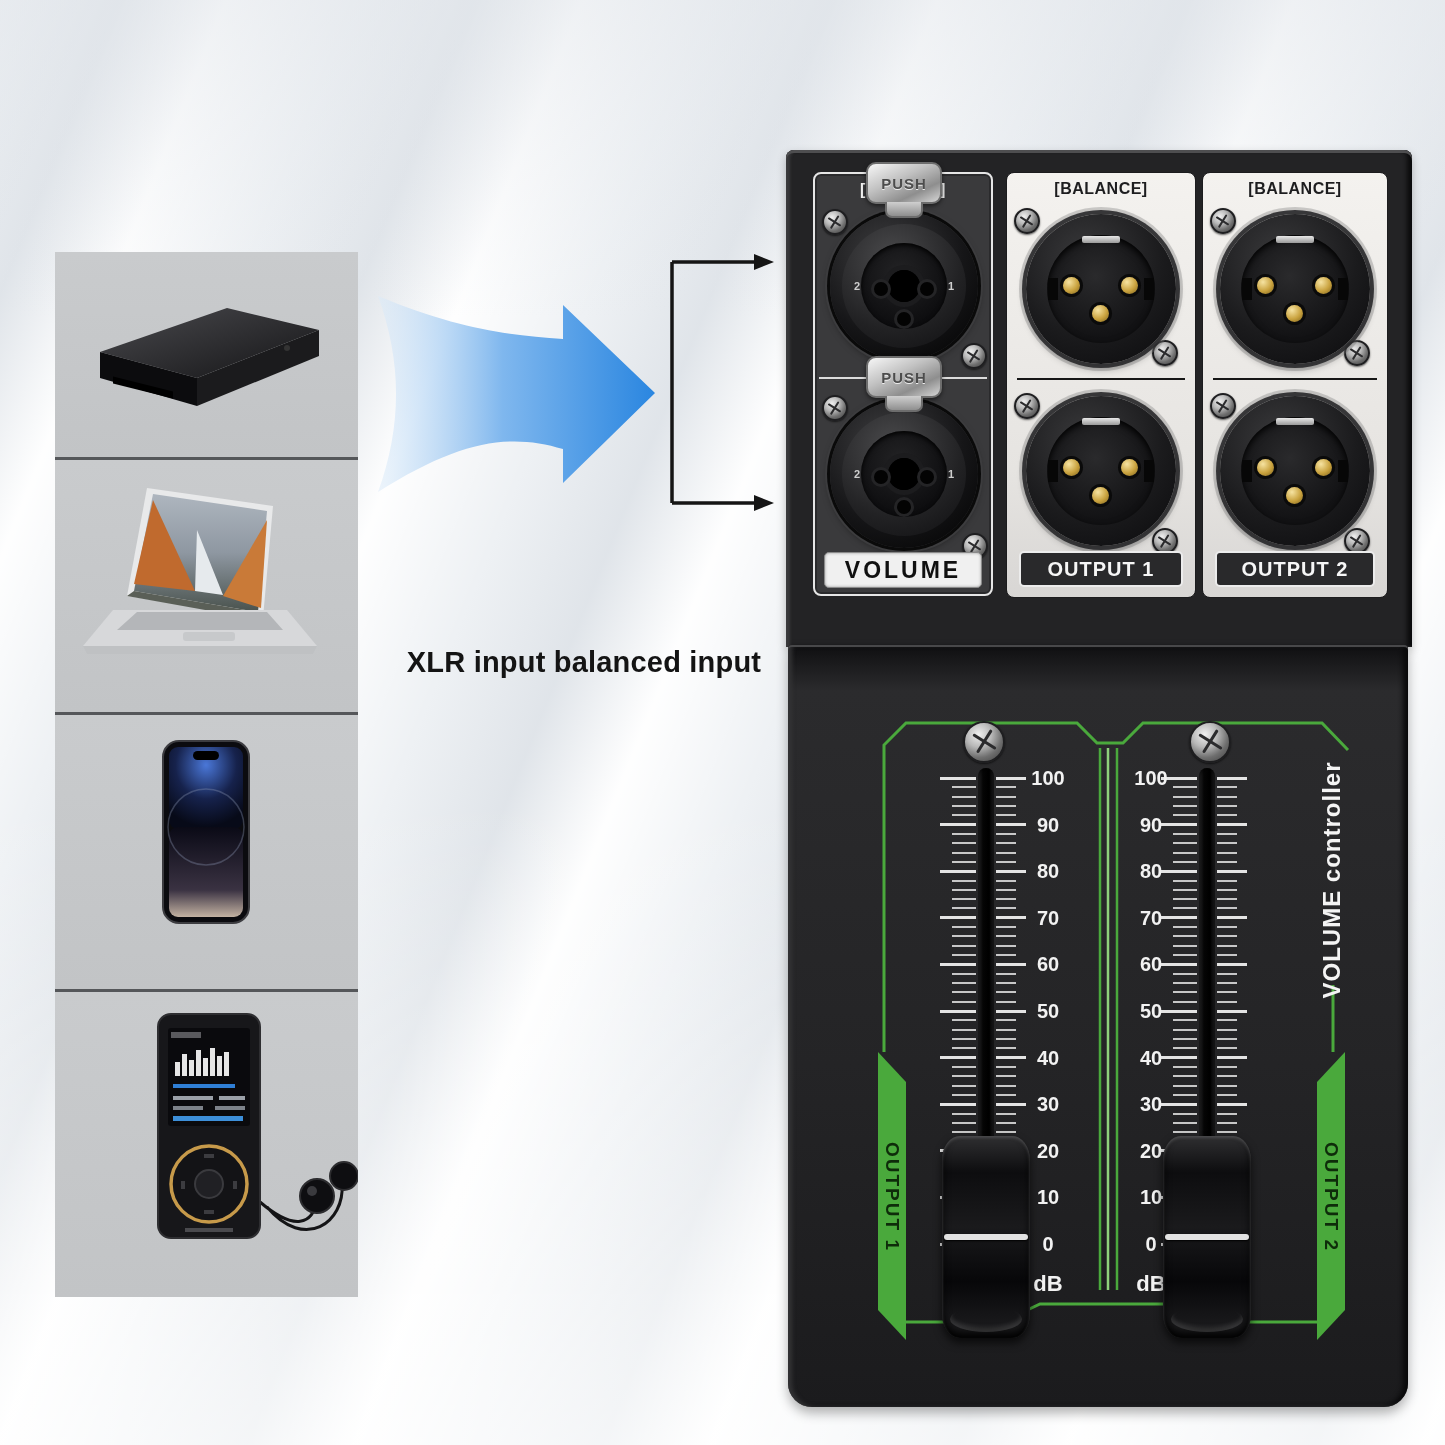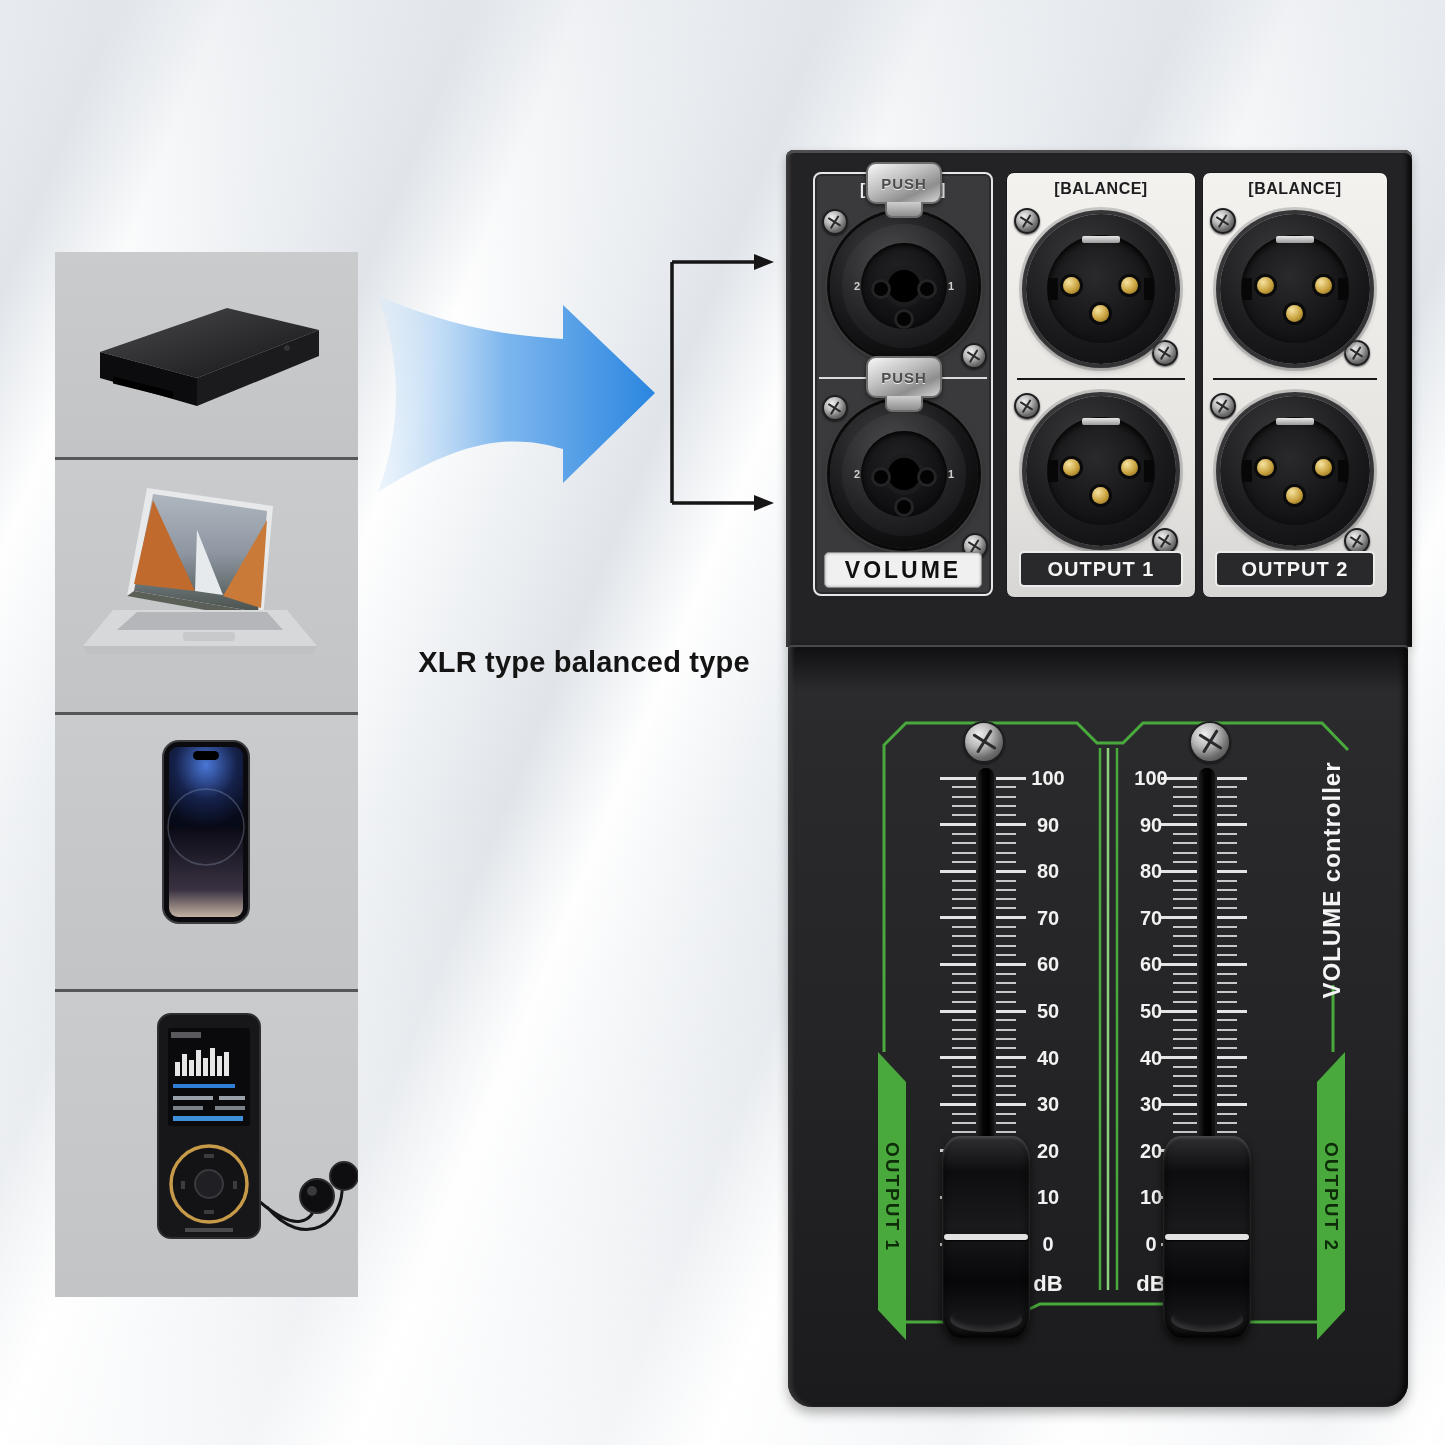--- a/index.html
+++ b/index.html
@@ -204,21 +204,21 @@
       </linearGradient>
     </defs>
     <path d="M18,66 C100,100 150,105 203,109 L203,75 L295,163 L203,253 L203,219 C150,203 100,210 18,262 C42,196 42,132 18,66 Z" fill="url(#arrowGrad)"></path>
     <g stroke="#151515" stroke-width="3.5" fill="none">
       <path d="M312,273 V32 M312,32 H396 M312,273 H396"></path>
     </g>
     <polygon points="394,24 414,32 394,40" fill="#151515"></polygon>
     <polygon points="394,265 414,273 394,281" fill="#151515"></polygon>
   </svg>
 
-  <div class="headline">XLR type balanced type</div>
+  <div class="headline">XLR input balanced input</div>
 
   <div class="device" id="device">
     <div class="panel-top">
 
       <div class="section sec-in">
         <div class="sec-toplabel">[LINE MIC]</div>
         <div class="divline-w"></div>
         <div class="screw sm" style="left:7px;top:35px;"></div>
         <div class="screw sm" style="left:146px;top:169px;"></div>
         <div class="screw sm" style="left:7px;top:221px;"></div>

